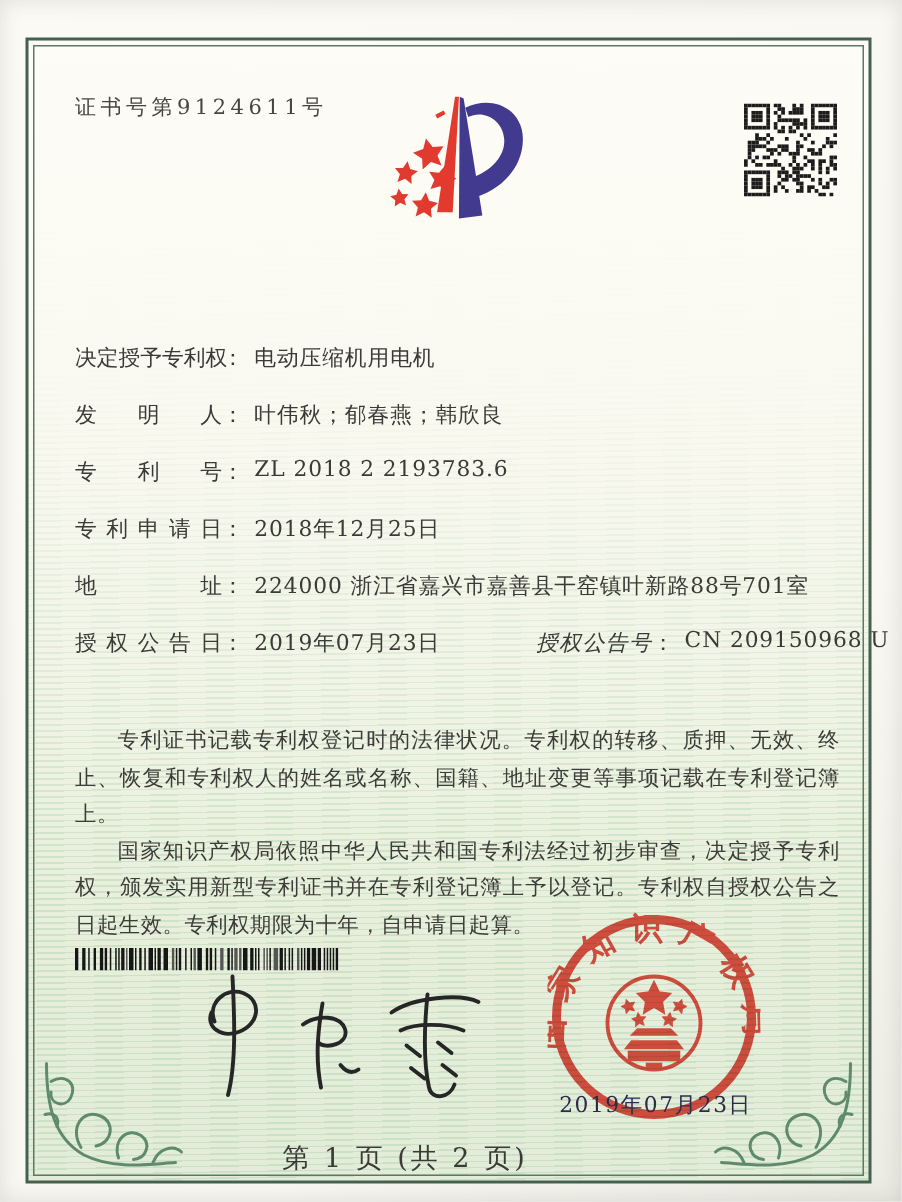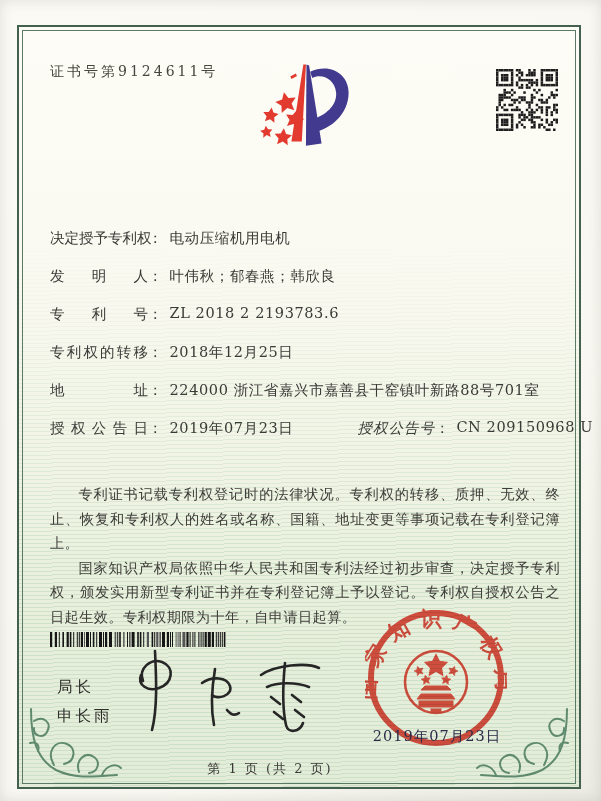--- a/index.html
+++ b/index.html
@@ -60,21 +60,21 @@
   .barcode{position:absolute;left:30px;top:605px;width:178px;height:15px;}
   .signer{position:absolute;left:38px;top:646px;font-size:15.5px;color:#2e2e2a;letter-spacing:3px;line-height:29px;}
   .signature{position:absolute;left:96px;top:608px;width:235px;height:105px;}
   .seal{position:absolute;left:346px;top:580px;width:142px;height:142px;mix-blend-mode:multiply;opacity:.94;}
   .seal-date{
     position:absolute;left:348px;top:700px;width:140px;text-align:center;
     font-size:14.5px;color:#2c2c4a;letter-spacing:1px;white-space:nowrap;
   }
   .footer{
     position:absolute;left:0;right:58px;top:733px;text-align:center;
-    font-size:13px;color:#3a3a36;letter-spacing:2px;
+    font-size:18px;color:#3a3a36;letter-spacing:2px;
   }
   .ornament{position:absolute;width:100px;height:100px;opacity:.85;}
   .ornament.bl{left:5px;bottom:6px;}
   .ornament.br{right:5px;bottom:6px;transform:scaleX(-1);}
 </style>
 </head>
 <body>
 
 <div class="photo">
   <div class="cert">
@@ -382,21 +382,21 @@
       <div class="row">
         <span class="lbl">决定授予专利权</span><span class="colon">：</span><span class="val">电动压缩机用电机</span>
       </div>
       <div class="row">
         <span class="lbl">发明人</span><span class="colon">：</span><span class="val">叶伟秋；郁春燕；韩欣良</span>
       </div>
       <div class="row">
         <span class="lbl">专利号</span><span class="colon">：</span><span class="val">ZL 2018 2 2193783.6</span>
       </div>
       <div class="row">
-        <span class="lbl">专利权的转移</span><span class="colon">：</span><span class="val">2018年12月25日</span>
+        <span class="lbl">专利申请日</span><span class="colon">：</span><span class="val">2018年12月25日</span>
       </div>
       <div class="row">
         <span class="lbl">地址</span><span class="colon">：</span><span class="val">224000 浙江省嘉兴市嘉善县干窑镇叶新路88号701室</span>
       </div>
       <div class="row grant">
         <span class="pair1"><span class="lbl">授权公告日</span><span class="colon">：</span><span class="val">2019年07月23日</span></span><span class="pair2"><span class="lbl2">授权公告号</span><span class="colon">：</span><span class="val">CN 209150968 U</span></span>
       </div>
     </div>
 
     <div class="paras">
@@ -457,24 +457,20 @@
         <rect x="155.59999999999997" y="0" width="2.2" height="15" fill="#161616"></rect>
         <rect x="158.79999999999995" y="0" width="3" height="15" fill="#161616"></rect>
         <rect x="162.79999999999995" y="0" width="2.2" height="15" fill="#161616"></rect>
         <rect x="166.79999999999995" y="0" width="1" height="15" fill="#161616"></rect>
         <rect x="168.79999999999995" y="0" width="1" height="15" fill="#161616"></rect>
         <rect x="170.79999999999995" y="0" width="1" height="15" fill="#161616"></rect>
         <rect x="172.79999999999995" y="0" width="1" height="15" fill="#161616"></rect>
         <rect x="174.79999999999995" y="0" width="1.6" height="15" fill="#161616"></rect>
       </svg>
 
-    <div class="signer">
-      <div>局长</div>
-      <div>申长雨</div>
-    </div>
 
     <svg class="signature" viewBox="0 0 235 105">
       <g fill="none" stroke="#262626" stroke-width="2.6" stroke-linecap="round" stroke-linejoin="round">
         <path d="M28,46 C23,33 36,23 47,27 C60,32 58,48 44,53 C33,57 22,50 26,40"></path>
         <path d="M40,16 C41,38 43,72 37,95"></path>
         <path d="M100,34 C97,52 95,70 99,90"></path>
         <path d="M87,48 C97,41 112,42 115,51 C118,61 102,65 97,60"></path>
         <path d="M112,75 C116,80 120,81 124,78"></path>
         <path d="M146,40 C160,30 192,27 204,33"></path>
         <path d="M170,28 C168,48 167,72 171,90 C173,99 185,97 188,88"></path>

